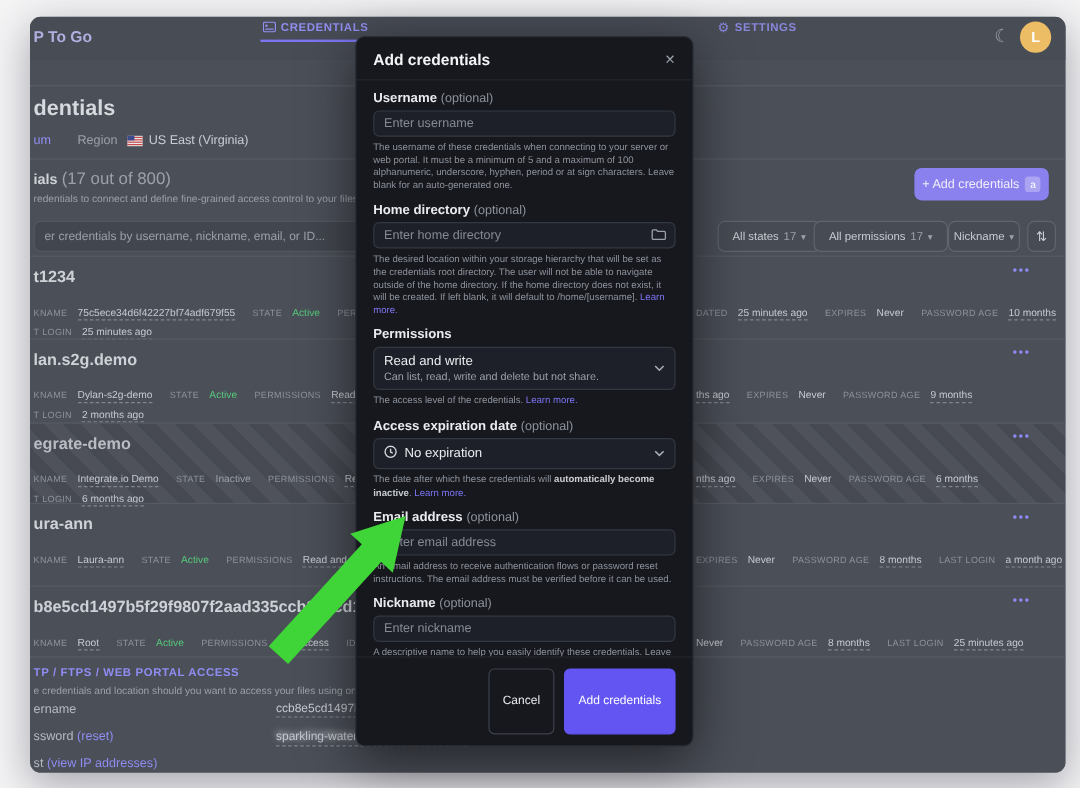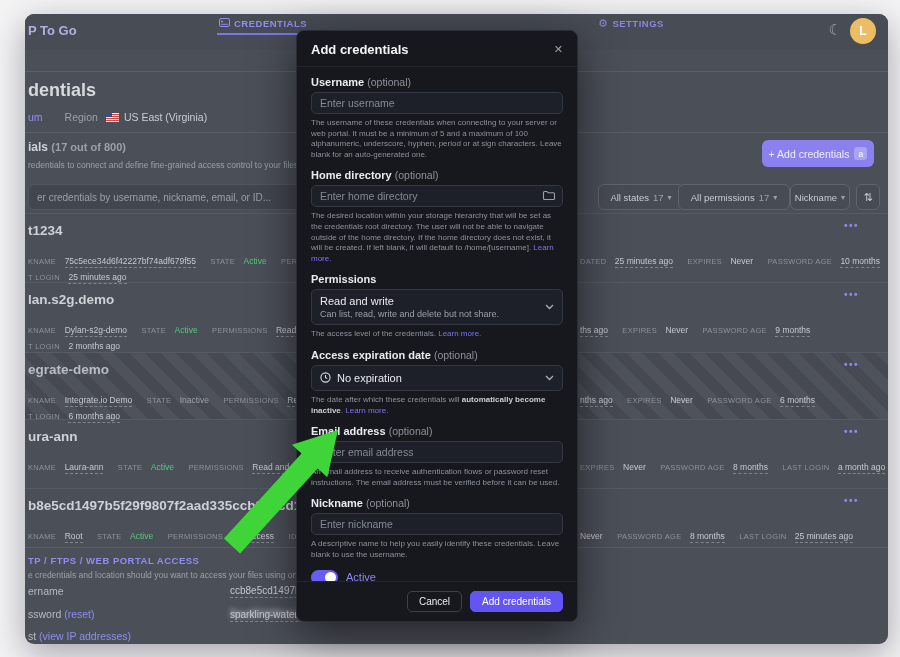--- a/index.html
+++ b/index.html
@@ -19,21 +19,21 @@
   .tab-set{left:573px;color:#8a87dd;}
   .gear{font-size:11px;}
   .page-title{position:absolute;left:3px;top:66px;font-size:18px;font-weight:700;color:#d6d9dd;}
   .region-row{position:absolute;left:3px;top:97px;font-size:10.5px;color:#9ba0a9;display:flex;align-items:center;}
   .plan-frag{color:#918ef2;margin-right:22px;}
   .region-label{margin-right:8px;}
   .flag{display:inline-block;margin-right:5px;line-height:0;}
   .region-value{color:#c9ccd2;}
   .divider{position:absolute;left:0;right:0;height:1px;background:#5a5e66;}
   .list-title{position:absolute;left:3px;top:126px;font-size:12px;font-weight:700;color:#ced2d7;}
-  .list-count{font-weight:700;color:#9ba0a9;font-size:11px;}
+  .list-count{font-weight:400;color:#9ba0a9;font-size:14px;}
   .list-desc{position:absolute;left:3px;top:146px;font-size:8.5px;color:#9ba0a9;}
   .add-btn{position:absolute;left:737px;top:126px;width:112px;height:27px;background:#8a81ee;border-radius:6px;
            display:flex;align-items:center;justify-content:center;gap:5px;color:#f0eefc;font-size:10.5px;cursor:pointer;}
   .kbd-badge{display:inline-flex;align-items:center;justify-content:center;width:13px;height:13px;border-radius:3px;
              background:rgba(255,255,255,.28);font-size:8.5px;color:#ffffff;}
   
   .search{position:absolute;left:3px;top:170px;width:500px;height:26px;background:#42464e;border:1px solid #53585f;
           border-radius:6px;color:#c9ccd2;font-size:10px;padding:0 8px;box-sizing:border-box;outline:none;}
   .search::placeholder{color:#9aa0a8;}
   .reset-frag{position:absolute;left:540px;top:177px;font-size:10px;color:#9ba0a9;cursor:pointer;}
@@ -87,21 +87,21 @@
            padding:5px 24px 5px 8px;cursor:pointer;}
   .sel-title{font-size:11px;color:#e9ebee;}
   .sel-sub{font-size:9px;color:#9aa0a8;margin-top:2px;}
   .sel-caret{position:absolute;right:8px;top:50%;margin-top:-3px;line-height:0;}
   .mselect.slim{height:24px;display:flex;align-items:center;gap:6px;padding:0 24px 0 8px;}
   .toggle-row{display:flex;align-items:center;margin-top:2px;}
   .toggle{position:relative;width:27px;height:15px;border-radius:8px;background:#6a5cf0;cursor:pointer;}
   .knob{position:absolute;right:2px;top:2px;width:11px;height:11px;border-radius:50%;background:#fff;}
   .toggle-label{margin-left:8px;font-size:11px;color:#8f85f5;}
   .m-footer{margin-top:auto;border-top:1px solid #23262d;padding:9px 14px;display:flex;justify-content:flex-end;gap:8px;}
-  .btn{border-radius:5px;font-size:10px;padding:4px 11px;cursor:pointer;display:inline-flex;align-items:center;}
+  .btn{border-radius:5px;font-size:10px;padding:21px 11px;cursor:pointer;display:inline-flex;align-items:center;}
   .btn-cancel{background:transparent;border:1px solid #3c414b;color:#e9ebee;}
   .btn-submit{background:#6355f2;border:1px solid #6355f2;color:#ffffff;}
   
   .arrow-layer{position:absolute;left:0;top:0;width:900px;height:657px;pointer-events:none;z-index:30;}
 </style>
 </head>
 <body>
 
 <div class="stage">
 

